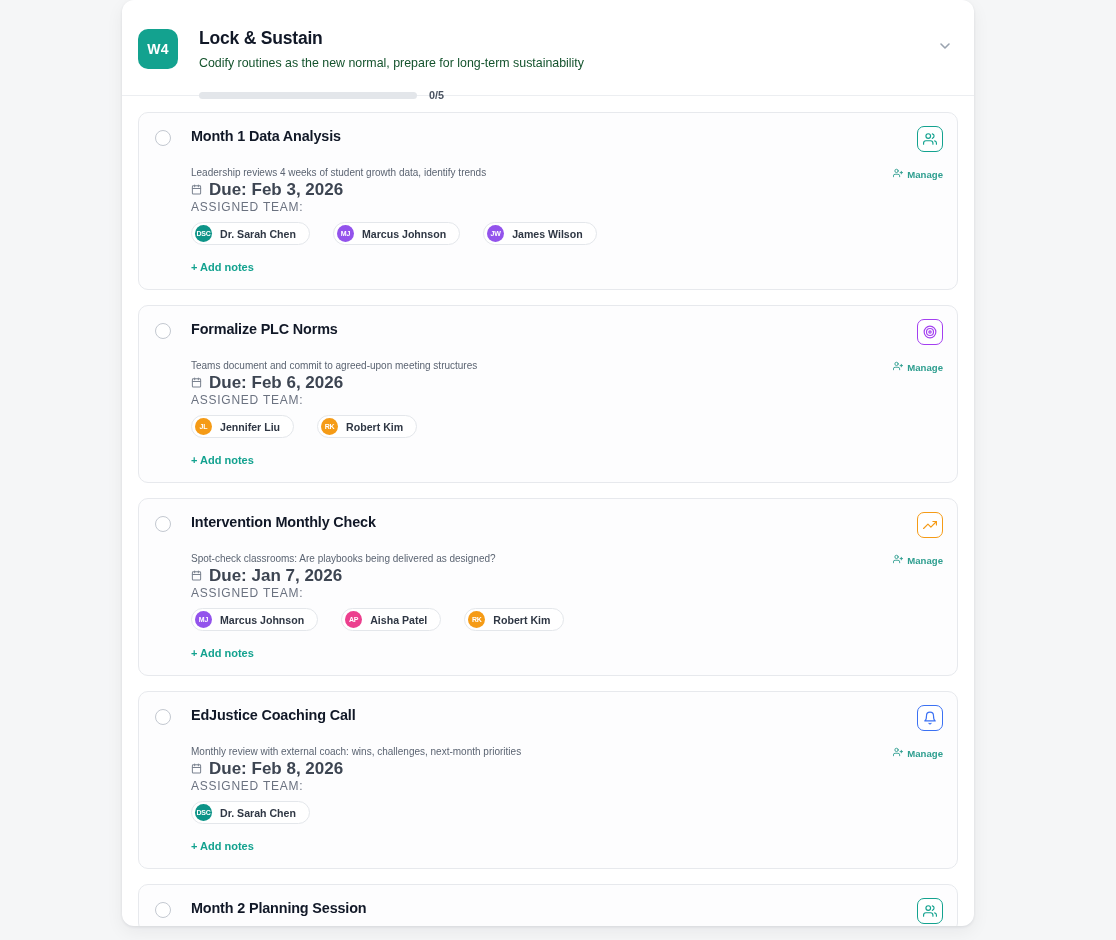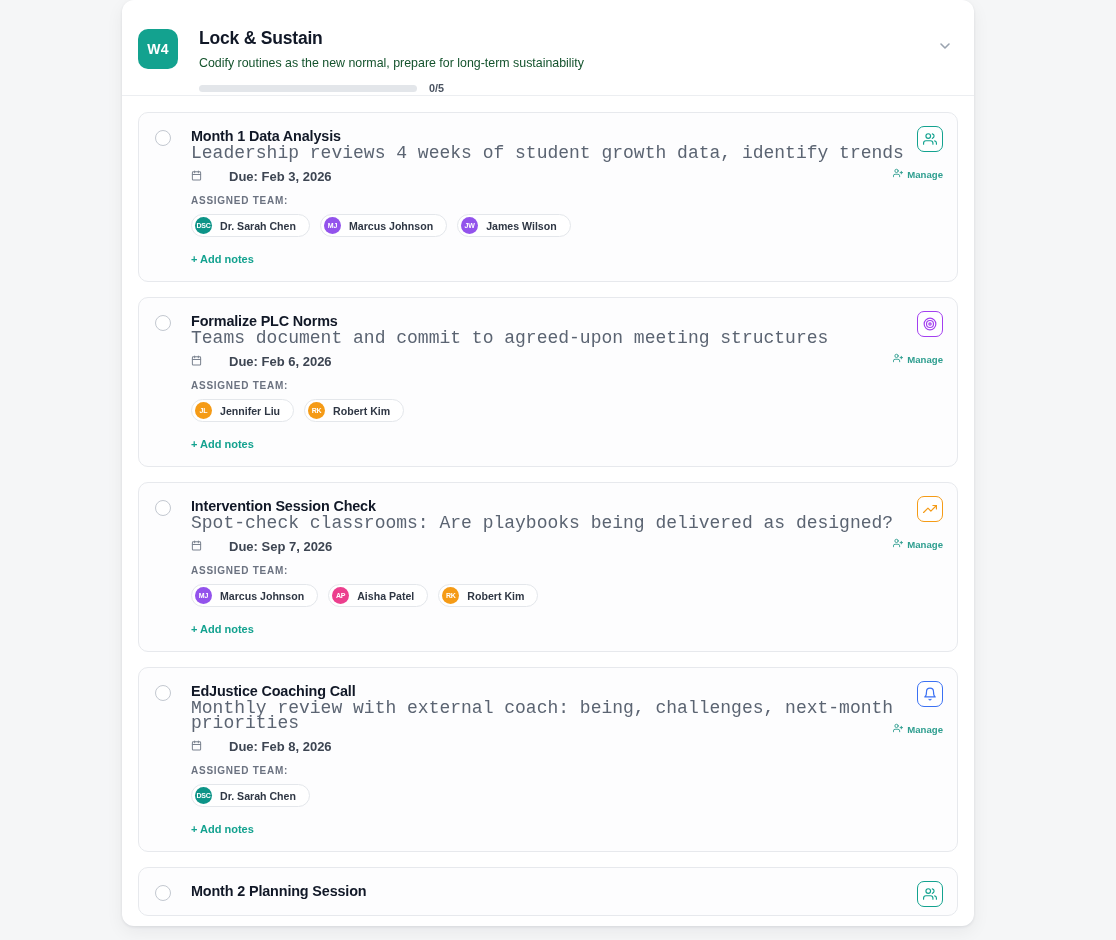--- a/index.html
+++ b/index.html
@@ -63,21 +63,21 @@
   }
   .week-sub {
     font-size: 12.4px;
     color: #14532d;
     margin-top: 6px;
     line-height: 16px;
   }
   .week-progress-row {
     display: flex;
     align-items: center;
-    margin-top: 11px;
+    margin-top: 18px;
   }
   .progress-track {
     width: 218px;
     height: 7px;
     border-radius: 6px;
     background: #e3e6ea;
   }
   .progress-fill {
     width: 0%;
     height: 100%;
@@ -125,47 +125,43 @@
   }
   .task-body { margin-left: 20px; flex: 1; min-width: 0; }
   .task-title {
     font-size: 14.4px;
     font-weight: 700;
     color: #111827;
     letter-spacing: -.15px;
     line-height: 18px;
   }
   .task-desc {
-    font-size: 18px;
+    font-size: 10px;
     color: #5b6472;
-    margin-top: 1px;
+    margin-top: 20px;
     line-height: 15px;
-    font-family: Liberation Mono, monospace;
   }
   .task-due {
     display: flex;
     align-items: center;
-    margin-top: 8px;
-    font-size: 13px;
+    font-size: 17px;
     font-weight: 700;
     color: #3d4552;
-    gap: 20px;
   }
   .task-due svg { margin-right: 7px; color: #7a828f; flex: none; }
   .assigned-label {
-    font-size: 10px;
-    font-weight: 700;
+    font-size: 12px;
+    font-weight: 400;
     letter-spacing: .75px;
     color: #6b7280;
-    margin-top: 11px;
   }
   .chips {
     display: flex;
     flex-wrap: wrap;
-    gap: 10px;
+    gap: 23px;
     margin-top: 8px;
   }
   .chip {
     display: flex;
     align-items: center;
     height: 23px;
     padding: 0 13px 0 3px;
     border: 1px solid #e4e7eb;
     border-radius: 14px;
     background: #fff;
@@ -334,28 +330,28 @@
                   <circle cx="8.5" cy="7" r="4"></circle>
                   <line x1="20" y1="8" x2="20" y2="14"></line>
                   <line x1="23" y1="11" x2="17" y2="11"></line>
                 </svg></span>
               <span>Manage</span>
             </div>
           </div>
         </div>
         <div class="task-card">
           <div class="checkbox"></div>
-          <div class="task-body"><div class="task-title">Intervention Session Check</div><div class="task-desc">Spot-check classrooms: Are playbooks being delivered as designed?</div><div class="task-due">
+          <div class="task-body"><div class="task-title">Intervention Monthly Check</div><div class="task-desc">Spot-check classrooms: Are playbooks being delivered as designed?</div><div class="task-due">
               <span><svg viewBox="0 0 24 24" width="11" height="11" fill="none" stroke="currentColor" stroke-width="2.2" stroke-linecap="round" stroke-linejoin="round">
                   <rect x="3" y="4" width="18" height="18" rx="2" ry="2"></rect>
                   <line x1="16" y1="2" x2="16" y2="6"></line>
                   <line x1="8" y1="2" x2="8" y2="6"></line>
                   <line x1="3" y1="10" x2="21" y2="10"></line>
                 </svg></span>
-              <span>Due: Sep 7, 2026</span>
+              <span>Due: Jan 7, 2026</span>
             </div><div class="assigned-label">ASSIGNED TEAM:</div><div class="chips">
               <div class="chip">
                 <div class="chip-avatar" style="background:#9353ec">MJ</div>
                 <div class="chip-name">Marcus Johnson</div>
               </div>
               <div class="chip">
                 <div class="chip-avatar" style="background:#ec3f8e">AP</div>
                 <div class="chip-name">Aisha Patel</div>
               </div>
               <div class="chip">
@@ -376,21 +372,21 @@
                   <circle cx="8.5" cy="7" r="4"></circle>
                   <line x1="20" y1="8" x2="20" y2="14"></line>
                   <line x1="23" y1="11" x2="17" y2="11"></line>
                 </svg></span>
               <span>Manage</span>
             </div>
           </div>
         </div>
         <div class="task-card">
           <div class="checkbox"></div>
-          <div class="task-body"><div class="task-title">EdJustice Coaching Call</div><div class="task-desc">Monthly review with external coach: being, challenges, next-month priorities</div><div class="task-due">
+          <div class="task-body"><div class="task-title">EdJustice Coaching Call</div><div class="task-desc">Monthly review with external coach: wins, challenges, next-month priorities</div><div class="task-due">
               <span><svg viewBox="0 0 24 24" width="11" height="11" fill="none" stroke="currentColor" stroke-width="2.2" stroke-linecap="round" stroke-linejoin="round">
                   <rect x="3" y="4" width="18" height="18" rx="2" ry="2"></rect>
                   <line x1="16" y1="2" x2="16" y2="6"></line>
                   <line x1="8" y1="2" x2="8" y2="6"></line>
                   <line x1="3" y1="10" x2="21" y2="10"></line>
                 </svg></span>
               <span>Due: Feb 8, 2026</span>
             </div><div class="assigned-label">ASSIGNED TEAM:</div><div class="chips">
               <div class="chip">
                 <div class="chip-avatar" style="background:#0d9488">DSC</div>

